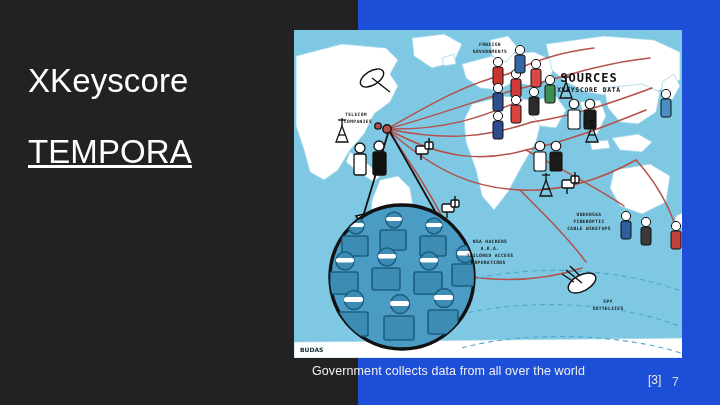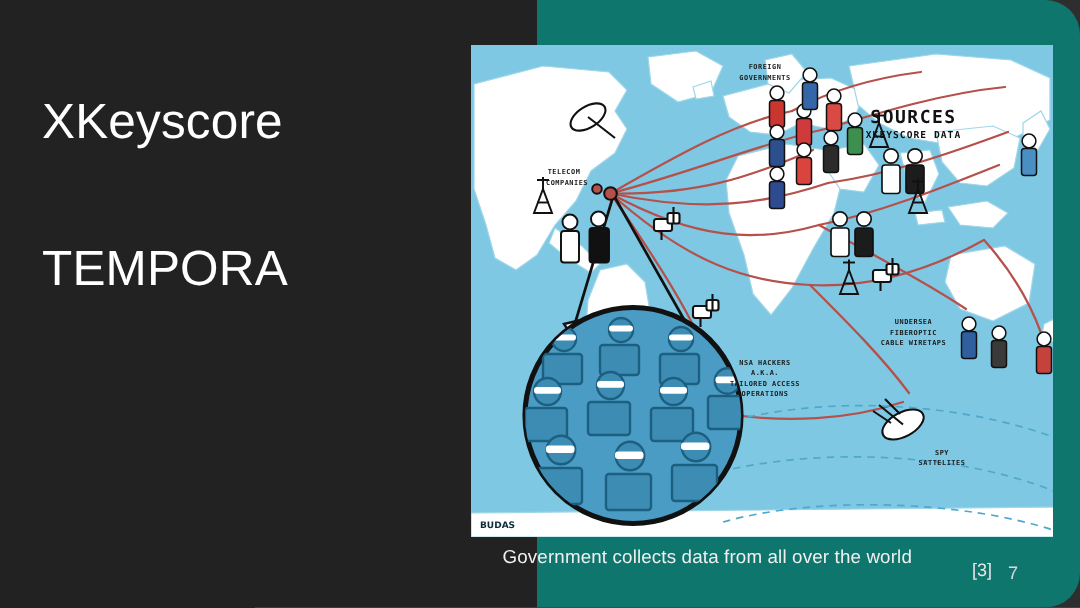--- a/index.html
+++ b/index.html
@@ -2,39 +2,39 @@
 <html><head>
 <meta charset="utf-8">
 <style>
   html,body{margin:0;padding:0;}
   body{
     width:720px;height:405px;overflow:hidden;
     background:#2e2e2e;
     font-family:"Liberation Sans","DejaVu Sans",sans-serif;
     position:relative;
   }
-  .slide{position:absolute;inset:0;background:#0f766e;border-radius:23px;}
+  .slide{position:absolute;inset:0;background:#1d4ed8;}
   .left-band{position:absolute;left:0;top:0;width:358px;height:405px;background:#222222;}
 
   
   .text-col{position:absolute;left:28px;top:64px;width:278px;color:#ffffff;}
   .heading{
     font-size:33px;line-height:1.04;font-weight:400;color:#ffffff;
     letter-spacing:.1px;white-space:nowrap;
   }
   .body-text{
     font-size:14.5px;line-height:1.5;color:#f2f2f2;margin-top:6px;font-weight:400;
   }
-  .block-2{margin-top:64px;}
+  .block-2{margin-top:37px;text-decoration:underline;}
 
   
-  .figure{position:absolute;left:314px;top:30px;width:388px;height:328px;overflow:hidden;background:#7ec8e3;}
+  .figure{position:absolute;left:294px;top:30px;width:388px;height:328px;overflow:hidden;background:#7ec8e3;}
   .figure svg{display:block;}
   .caption{
-    position:absolute;left:335px;top:364px;width:340px;
+    position:absolute;left:312px;top:364px;width:340px;
     font-size:12.5px;color:#f0f0f0;letter-spacing:.1px;
   }
   .cite{position:absolute;left:648px;top:373px;font-size:12px;color:#e8e8e8;}
   .pagenum{position:absolute;left:672px;top:375px;font-size:12px;color:#d8d8d8;}
 
   .cartoon-label{
     font-family:"DejaVu Sans Mono","Liberation Mono",monospace;
     font-size:4.6px;font-weight:bold;letter-spacing:.35px;fill:#1a1a1a;
     text-anchor:middle;
   }

